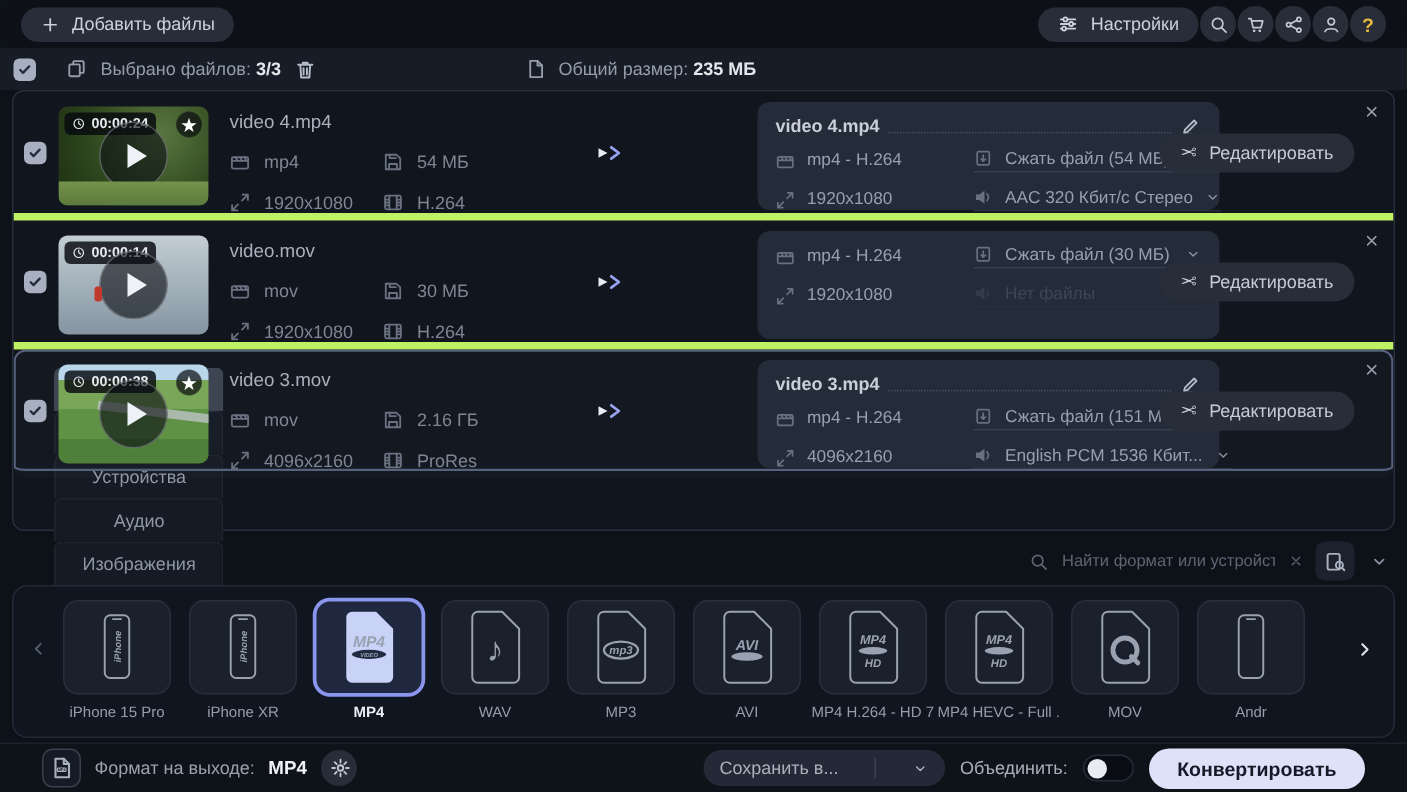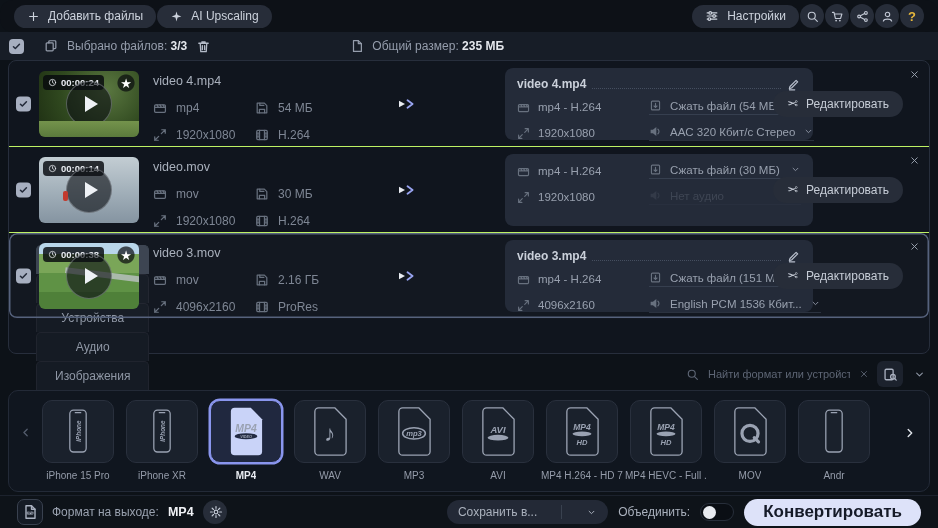--- a/index.html
+++ b/index.html
@@ -20,21 +20,21 @@
 
   
   .selectbar{height:28px;flex:none;display:flex;align-items:center;gap:9px;padding:0 9px;background:#171d27;color:#959dac;}
   .cbx{width:15px;height:15px;border-radius:4px;background:#a7afc0;display:grid;place-items:center;color:#242b3a;flex:none;cursor:pointer;}
   .strong{color:#e4e7ec;font-weight:bold;}
   .trash{color:#b4bbc8;cursor:pointer;}
   .sizegrp{margin-left:130px;display:flex;align-items:center;gap:8px;}
 
   
   .list{flex:none;height:294px;margin:0 8px;background:#10151e;border:1px solid #272e3c;border-radius:8px;overflow:hidden;}
-  .file-row{height:86px;position:relative;border-bottom:1px solid #bef264;}
+  .file-row{height:86px;position:relative;border-bottom:5px solid #bef264;}
   .file-row.selected{box-shadow:inset 0 0 0 1.5px #56627d;border-radius:8px;border-bottom-color:transparent;background:rgba(255,255,255,.015);}
   .rowcb{position:absolute;left:7px;top:50%;transform:translateY(-50%);}
   .thumb{position:absolute;left:30px;top:10px;width:100px;height:66px;border-radius:6px;overflow:hidden;cursor:pointer;}
   .t1{background:radial-gradient(circle at 68% 28%,#5a7740 0%,#30491f 55%,#1d2d12 100%);}
   .t1::after{content:"";position:absolute;left:0;right:0;bottom:0;height:16px;background:linear-gradient(#74934c,#5b7a3c);}
   .t2{background:linear-gradient(180deg,#c3cdd3,#a0aeb8 55%,#8594a1);}
   .t2::after{content:"";position:absolute;left:24%;top:52%;width:5px;height:10px;background:#c23a2e;border-radius:2px;}
   .t3{background:linear-gradient(180deg,#b9d6ea 0 16%,#7aa658 16% 45%,#5f9245 45% 75%,#4f8039 75% 100%);}
   .t3::before{content:"";position:absolute;right:-6%;top:44%;width:80%;height:6px;background:#b7c0bd;transform:rotate(7deg);opacity:.85;}
   .ts{position:absolute;top:4px;left:4px;display:flex;align-items:center;gap:4px;background:rgba(6,9,14,.82);
@@ -84,33 +84,33 @@
   .tcard{width:72px;height:63px;border-radius:10px;background:#1a212c;border:1px solid #29303d;display:grid;place-items:center;color:#9aa2b2;}
   .tile.selected .tcard{background:#20283f;border-color:#8a96ee;box-shadow:0 0 0 1.5px #8a96ee;}
   .tlabel{margin-top:7px;font-size:10px;color:#959caa;white-space:nowrap;max-width:82px;overflow:hidden;}
   .tile.selected .tlabel{color:#e9ecf2;font-weight:bold;}
   .navchev{position:absolute;top:34px;cursor:pointer;}
   .navchev.left{left:9px;color:#535c6c;}
   .navchev.right{right:11px;color:#dfe3ea;}
   .tt{font-weight:bold;font-style:italic;fill:currentColor;stroke:none;text-anchor:middle;}
 
   
-  .bottombar{margin-top:auto;height:33px;flex:none;display:flex;align-items:center;gap:9px;padding:0 17px;
+  .bottombar{margin-top:auto;height:33px;flex:none;display:flex;align-items:center;gap:9px;padding:0 28px;
              background:#0e1319;border-top:1px solid #1c222d;}
   .fmtic{width:26px;height:26px;border-radius:7px;border:1px solid #39414f;background:#151b25;display:grid;place-items:center;color:#aab1c0;}
   .outlbl{color:#99a1af;}
   .outval{color:#f0f2f6;font-weight:bold;font-size:12.5px;}
   .gearbtn{width:24px;height:24px;border-radius:50%;background:#272d39;display:grid;place-items:center;color:#c2c8d4;border:none;cursor:pointer;}
   .rightgrp{margin-left:auto;display:flex;align-items:center;gap:10px;}
   .savebtn{display:flex;align-items:center;height:24px;border-radius:12px;background:#232936;color:#aab1bd;padding:0 11px;gap:24px;border:none;cursor:pointer;font-size:12px;}
   .savediv{width:1px;height:14px;background:#39414f;}
   .mergelbl{color:#aab1bd;}
   .toggle{width:34px;height:18px;border-radius:9px;background:#0a0e14;border:1px solid #272e3a;position:relative;cursor:pointer;flex:none;}
   .knob{position:absolute;left:2px;top:1.5px;width:13px;height:13px;border-radius:50%;background:#e8ebf0;}
-  .convertbtn{height:27px;padding:0 19px;border-radius:14px;background:#dde2f9;color:#151a28;font-weight:bold;font-size:17px;border:none;cursor:pointer;}
+  .convertbtn{height:27px;padding:0 19px;border-radius:14px;background:#dde2f9;color:#151a28;font-weight:bold;font-size:13px;border:none;cursor:pointer;}
 </style>
 </head>
 <body>
 
 <svg width="0" height="0" style="position:absolute">
   <defs>
     <symbol id="i-plus" viewBox="0 0 16 16">
         <path d="M8 3.2v9.6M3.2 8h9.6"></path>
       </symbol>
     <symbol id="i-spark" viewBox="0 0 16 16">
@@ -215,26 +215,20 @@
 </svg>
 
 <div class="app">
 
   <div class="toolbar">
     <button class="pill">
       <svg class="ic" width="13" height="13">
           <use href="#i-plus"></use>
         </svg>
       <span>Добавить файлы</span>
-    </button>
-    <button class="pill">
-      <svg class="ic" width="13" height="13">
-          <use href="#i-spark"></use>
-        </svg>
-      <span>AI Upscaling</span>
     </button>
     <span class="spacer"></span>
     <button class="pill">
       <svg class="ic" width="14" height="14">
           <use href="#i-sliders"></use>
         </svg>
       <span>Настройки</span>
     </button>
     <button class="cirbtn">
         <svg class="ic" width="13" height="13">
@@ -457,21 +451,21 @@
           <span class="oitem">
               <svg class="ic micon" width="13" height="13">
                 <use href="#i-res"></use>
               </svg>
               <span>1920x1080</span>
             </span>
           <span class="oitem drop disabled">
               <svg class="ic micon" width="13" height="13">
                 <use href="#i-spk"></use>
               </svg>
-              <span class="dtext">Нет аудио</span>
+              <span class="dtext">Нет файлы</span>
               <svg class="ic chev" width="11" height="11">
                 <use href="#i-chev"></use>
               </svg>
             </span>
         </div>
       </div>
       <button class="edit-btn">
           <span class="sciss">✂</span>
           <span>Редактировать</span>
         </button>

